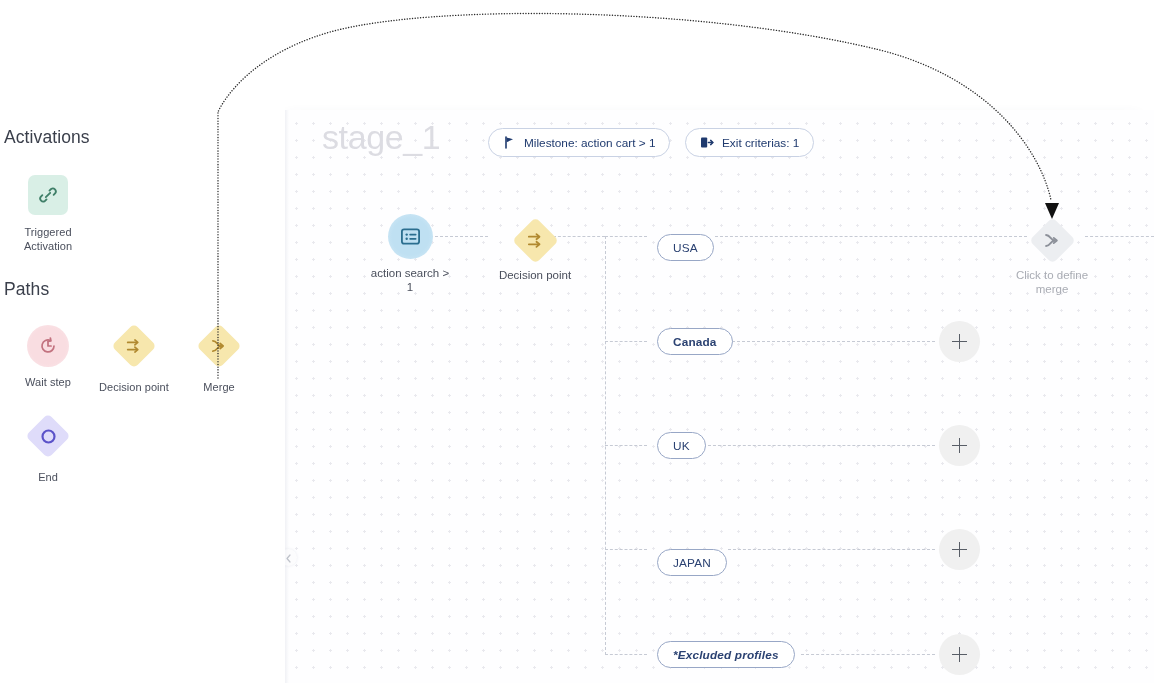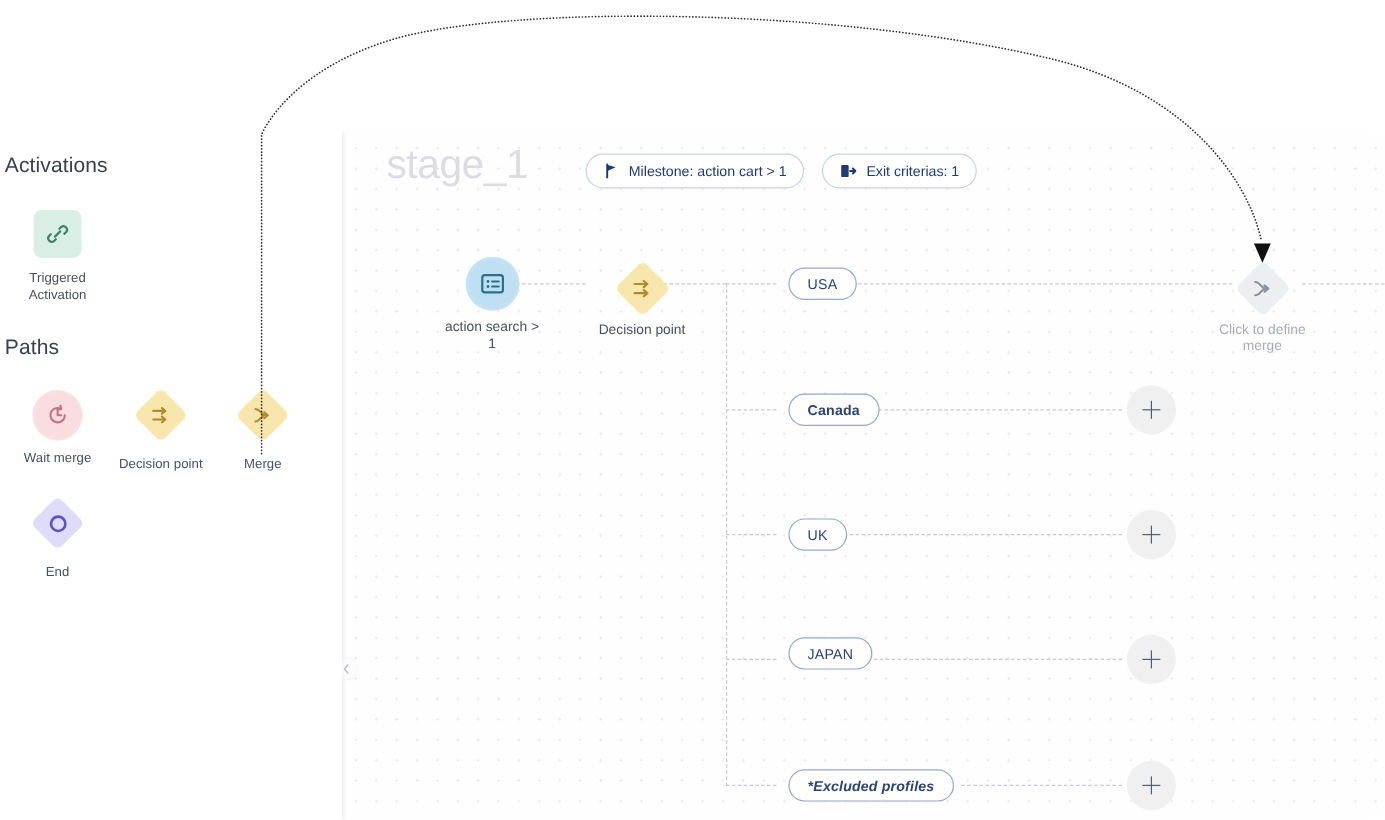--- a/index.html
+++ b/index.html
@@ -202,30 +202,30 @@
             <path d="M3.2 4.2 C8 4.2 8 10 12.4 10" stroke="#8c9099" stroke-width="1.9" fill="none" stroke-linecap="round"></path>
             <path d="M3.2 15.8 C8 15.8 8 10 12.4 10" stroke="#8c9099" stroke-width="1.9" fill="none" stroke-linecap="round"></path>
             <path d="M11.3 7.2 L14.6 10 L11.3 12.8" stroke="#8c9099" stroke-width="1.9" fill="none" stroke-linecap="round" stroke-linejoin="round"></path>
           </svg>
         </span>
       </div>
       <div class="node-cap" style="white-space:pre-line;color:#a9acb4;margin-top:11px;">Click to define
 merge</div>
     </div>
 
-    <div class="pill" style="left:372px;top:113px;">
+    <div class="pill" style="left:372px;top:124px;">
       <span>USA</span>
     </div>
     <div class="pill" style="left:372px;top:218px;font-weight:bold;">
       <span>Canada</span>
     </div>
     <div class="pill" style="left:372px;top:322px;">
       <span>UK</span>
     </div>
-    <div class="pill" style="left:372px;top:421px;">
+    <div class="pill" style="left:372px;top:439px;">
       <span>JAPAN</span>
     </div>
     <div class="pill excluded" style="left:372px;top:531px;">
       <span>*Excluded profiles</span>
     </div>
 
     <div class="plus" style="left:654px;top:211px;"></div>
     <div class="plus" style="left:654px;top:315px;"></div>
     <div class="plus" style="left:654px;top:419px;"></div>
     <div class="plus" style="left:654px;top:524px;"></div>
@@ -263,21 +263,21 @@
     <div class="pal-item" style="left:0px;top:324px;">
       <div class="pal-shape">
         <div class="circ-pink">
           <svg width="20" height="20" viewBox="0 0 22 22">
             <path d="M17.6 11 A6.6 6.6 0 1 1 13.6 4.9" stroke="#c2727f" stroke-width="1.9" fill="none" stroke-linecap="round"></path>
             <path d="M13.6 2.2 L14.2 5.5 L10.9 5.9" stroke="#c2727f" stroke-width="1.9" fill="none" stroke-linecap="round" stroke-linejoin="round"></path>
             <path d="M11 7 V11 H14.4" stroke="#c2727f" stroke-width="1.9" fill="none" stroke-linecap="round" stroke-linejoin="round"></path>
           </svg>
         </div>
       </div>
-      <div class="pal-label">Wait merge</div>
+      <div class="pal-label">Wait step</div>
     </div>
 
     <div class="pal-item" style="left:86px;top:324px;">
       <div class="pal-shape">
         <div class="diamond yellow">
           <span class="gi">
             <svg width="18" height="18" viewBox="0 0 20 20">
               <path d="M3 6 H12.5 M3 14 H12.5" stroke="#b1892f" stroke-width="1.9" fill="none" stroke-linecap="round"></path>
               <path d="M11 3.3 L14.2 6 L11 8.7" stroke="#b1892f" stroke-width="1.9" fill="none" stroke-linecap="round" stroke-linejoin="round"></path>
               <path d="M11 11.3 L14.2 14 L11 16.7" stroke="#b1892f" stroke-width="1.9" fill="none" stroke-linecap="round" stroke-linejoin="round"></path>

